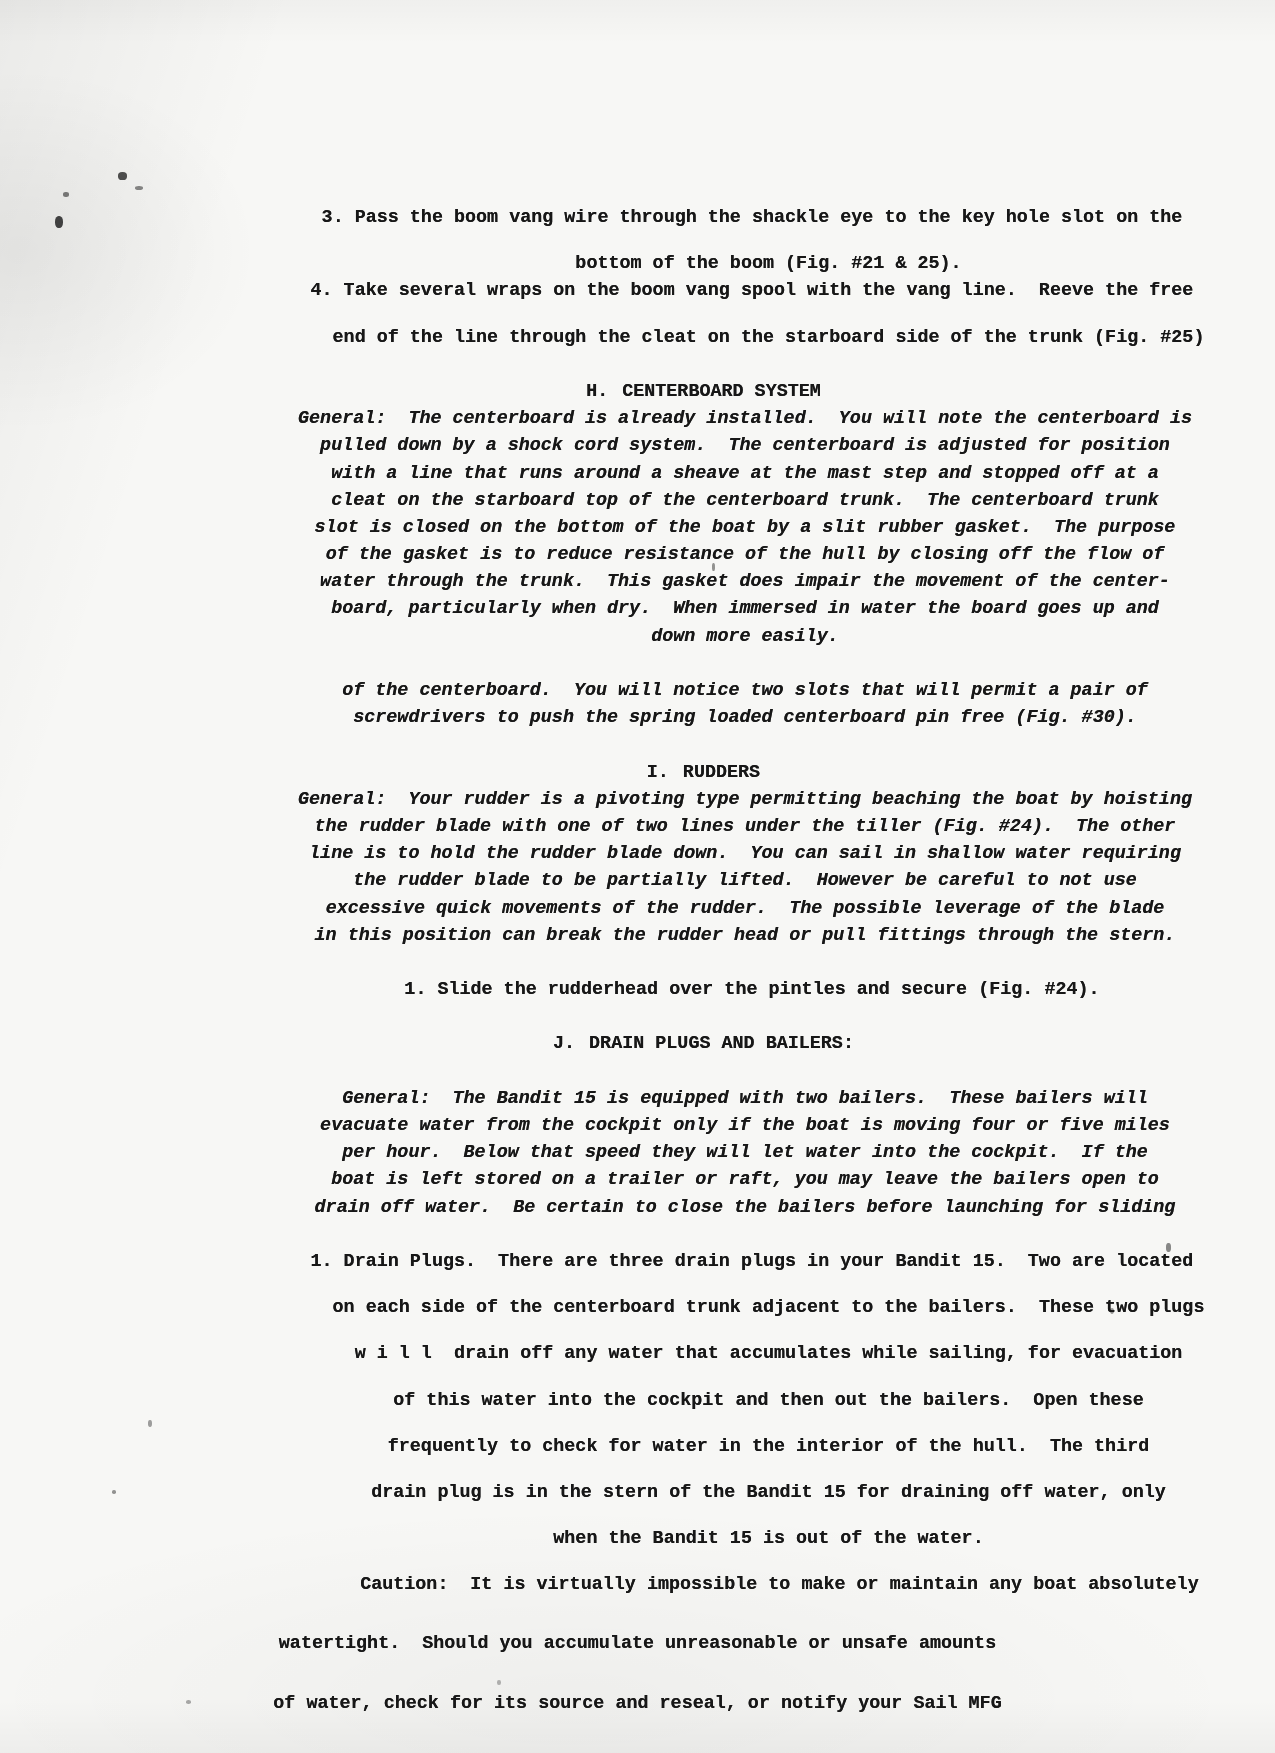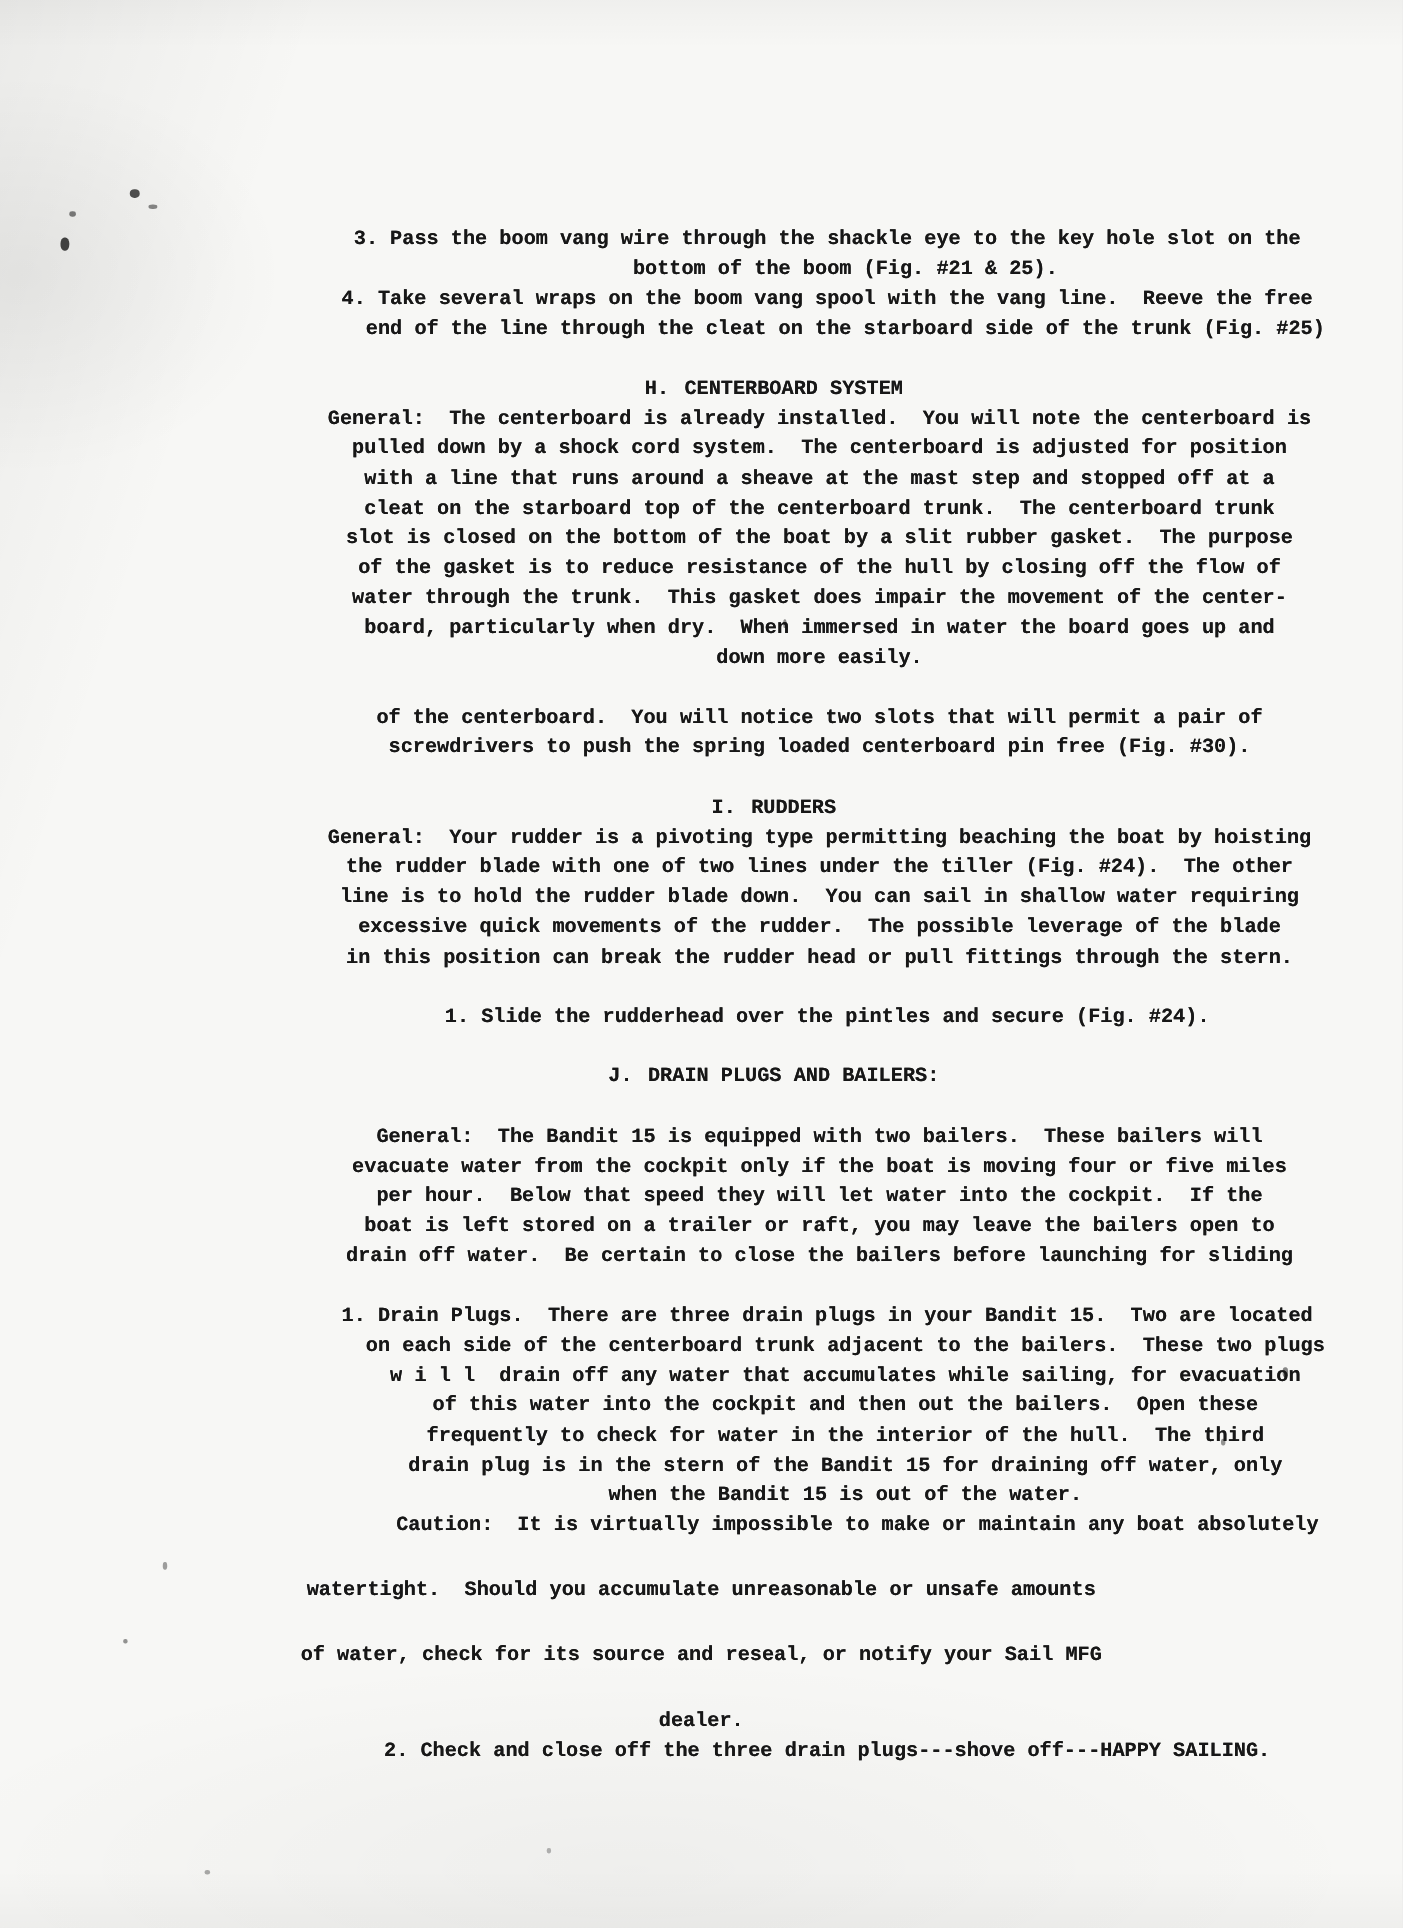--- a/index.html
+++ b/index.html
@@ -22,23 +22,23 @@
     font-family:"Liberation Mono","DejaVu Sans Mono",monospace;
     font-size:18.4px;
     font-weight:700;
     color:var(--ink);
     text-shadow:0 0 0.6px rgba(23,23,23,0.85);
   }
   .content{position:absolute;left:0;top:204px;right:0;text-align:center;}
   .line{height:27.2px;line-height:27.2px;white-space:pre;}
   .spacer{height:27.2px;}
   .ind-sec{padding-left:118px;}
-  .ind-par{padding-left:215px;}
+  .ind-par{padding-left:215px;font-style:italic;}
   .ind-item{padding-left:218px;}
-  .ind-cont{padding-left:262px;}
+  .ind-cont{padding-left:262px;margin-top:19px;}
   .ind-cauc{margin-top:32px;}
   .mk{display:inline-block;width:44px;}
   .mk-sec{width:50px;}
   .mk-cau{width:132px;}
   .speck{position:absolute;background:var(--ink);border-radius:45%;}
 </style>
 </head>
 <body>
 
 <div class="page">
@@ -66,20 +66,21 @@
 
     <div class="line ind-par">of the centerboard.  You will notice two slots that will permit a pair of</div>
     <div class="line ind-par">screwdrivers to push the spring loaded centerboard pin free (Fig. #30).</div>
 
     <div class="spacer"></div>
 
     <div class="line ind-sec"><span class="mk mk-sec">I.</span><span>RUDDERS</span></div>
     <div class="line ind-par">General:  Your rudder is a pivoting type permitting beaching the boat by hoisting</div>
     <div class="line ind-par">the rudder blade with one of two lines under the tiller (Fig. #24).  The other</div>
     <div class="line ind-par">line is to hold the rudder blade down.  You can sail in shallow water requiring</div>
+    <div class="line ind-par">the rudder blade to be partially lifted.  However be careful to not use</div>
     <div class="line ind-par">excessive quick movements of the rudder.  The possible leverage of the blade</div>
     <div class="line ind-par">in this position can break the rudder head or pull fittings through the stern.</div>
 
     <div class="spacer"></div>
 
     <div class="line ind-item"><span class="mk">1.</span><span>Slide the rudderhead over the pintles and secure (Fig. #24).</span></div>
 
     <div class="spacer"></div>
 
     <div class="line ind-sec"><span class="mk mk-sec">J.</span><span>DRAIN PLUGS AND BAILERS:</span></div>

